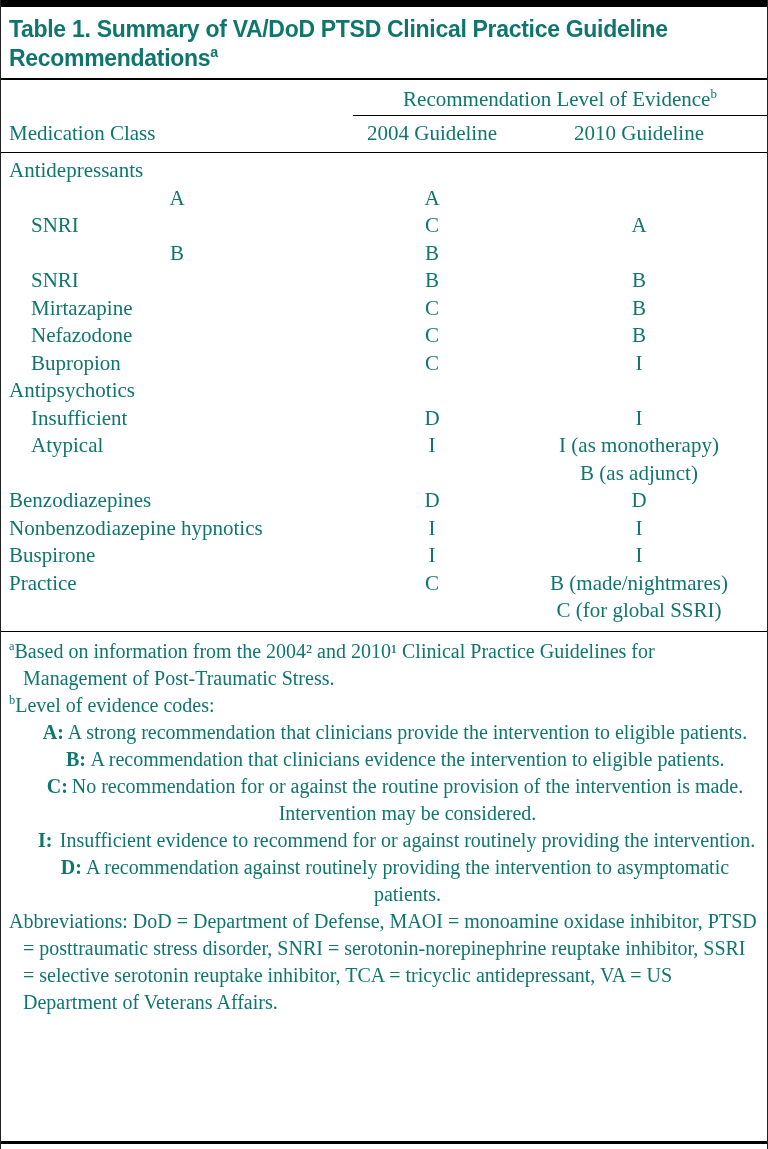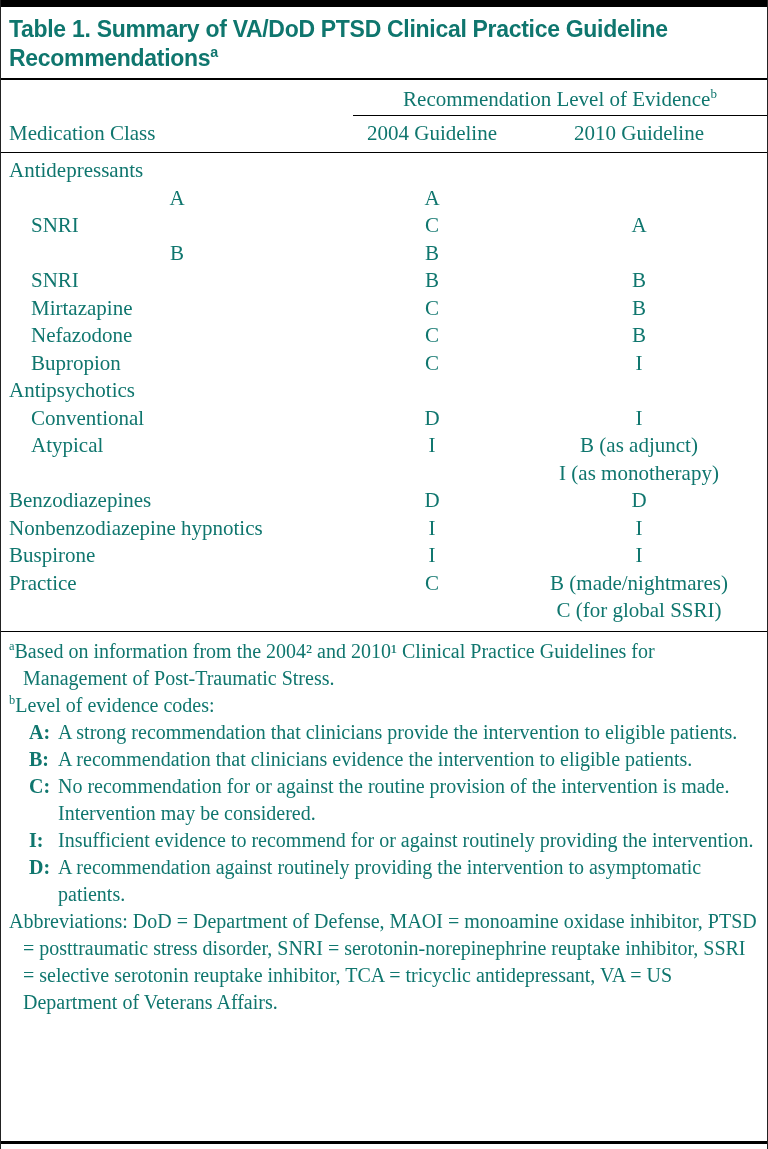--- a/index.html
+++ b/index.html
@@ -42,21 +42,21 @@
   .col-h { text-align:center; }
 
   .tbody { font-size:21px; padding:4px 0 6px; }
   .trow { display:grid; grid-template-columns:352px 158px 1fr; line-height:27.5px; }
   .trow .label { padding-left:8px; }
   .trow.indent .label { padding-left:30px; }
   .trow .val { text-align:center; }
 
   .footnotes { font-size:20px; line-height:27px; padding:6px 10px 0 8px; }
   .hang14 { padding-left:14px; text-indent:-14px; }
-  .code-item { padding-left:49px; text-indent:-29px; }
+  .code-item { padding-left:49px; text-indent:-29px;text-align:center; }
   .code-letter { display:inline-block; width:29px; text-indent:0; font-weight:bold; }
 </style>
 </head>
 <body>
 
 <div class="page">
 
   <div class="rule rule-top"></div>
 
   <div class="title">
@@ -132,32 +132,32 @@
         <div class="val">
           <div>I</div>
         </div>
       </div>
       <div class="trow">
         <div class="label">Antipsychotics</div>
         <div class="val"></div>
         <div class="val"></div>
       </div>
       <div class="trow indent">
-        <div class="label">Conventional</div>
+        <div class="label">Insufficient</div>
         <div class="val">D</div>
         <div class="val">
           <div>I</div>
         </div>
       </div>
       <div class="trow indent">
         <div class="label">Atypical</div>
         <div class="val">I</div>
         <div class="val">
+          <div>I (as monotherapy)</div>
           <div>B (as adjunct)</div>
-          <div>I (as monotherapy)</div>
         </div>
       </div>
       <div class="trow">
         <div class="label">Benzodiazepines</div>
         <div class="val">D</div>
         <div class="val">
           <div>D</div>
         </div>
       </div>
       <div class="trow">

